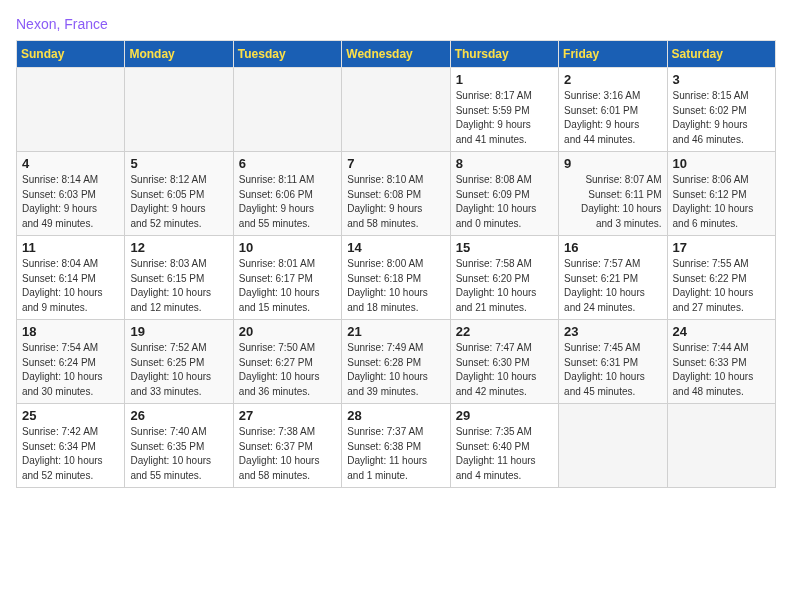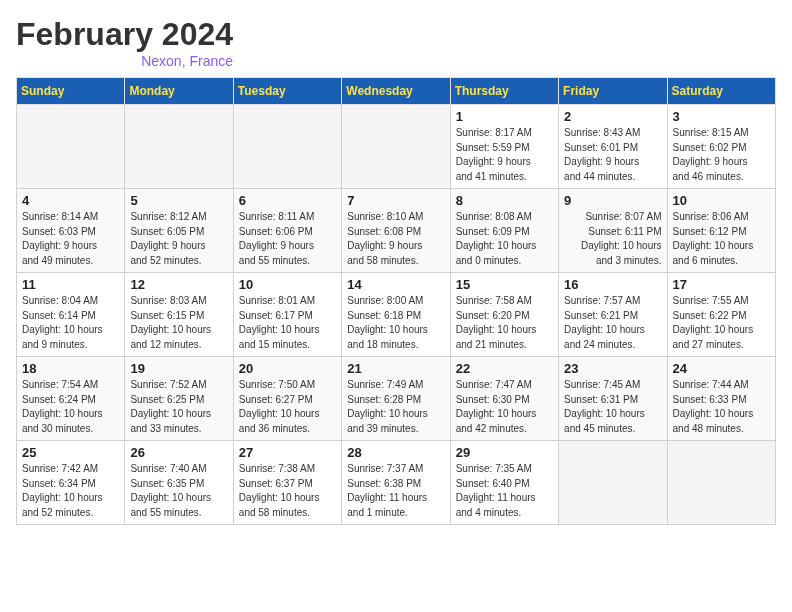--- a/index.html
+++ b/index.html
@@ -71,21 +71,20 @@
     }
     .empty-cell {
       background: #f5f5f5 !important;
     }
   </style>
 </head>
 <body>
 
 <div class="header">
   <div class="title-area">
-    <div class="month-title">February 2024</div>
     <div class="location">Nexon, France</div>
   </div>
 </div>
 
 <table>
   <thead>
     <tr>
       <th>Sunday</th>
       <th>Monday</th>
       <th>Tuesday</th>
@@ -103,21 +102,21 @@
         <td class="empty-cell"></td>
         <td>
           <span class="day-number">1</span>
           <div class="day-info" style="white-space: pre-line;">Sunrise: 8:17 AM
 Sunset: 5:59 PM
 Daylight: 9 hours
 and 41 minutes.</div>
         </td>
         <td>
           <span class="day-number">2</span>
-          <div class="day-info" style="white-space: pre-line;">Sunrise: 8:43 AM
+          <div class="day-info" style="white-space: pre-line;">Sunrise: 3:16 AM
 Sunset: 6:01 PM
 Daylight: 9 hours
 and 44 minutes.</div>
         </td>
         <td>
           <span class="day-number">3</span>
           <div class="day-info" style="white-space: pre-line;">Sunrise: 8:15 AM
 Sunset: 6:02 PM
 Daylight: 9 hours
 and 46 minutes.</div>

